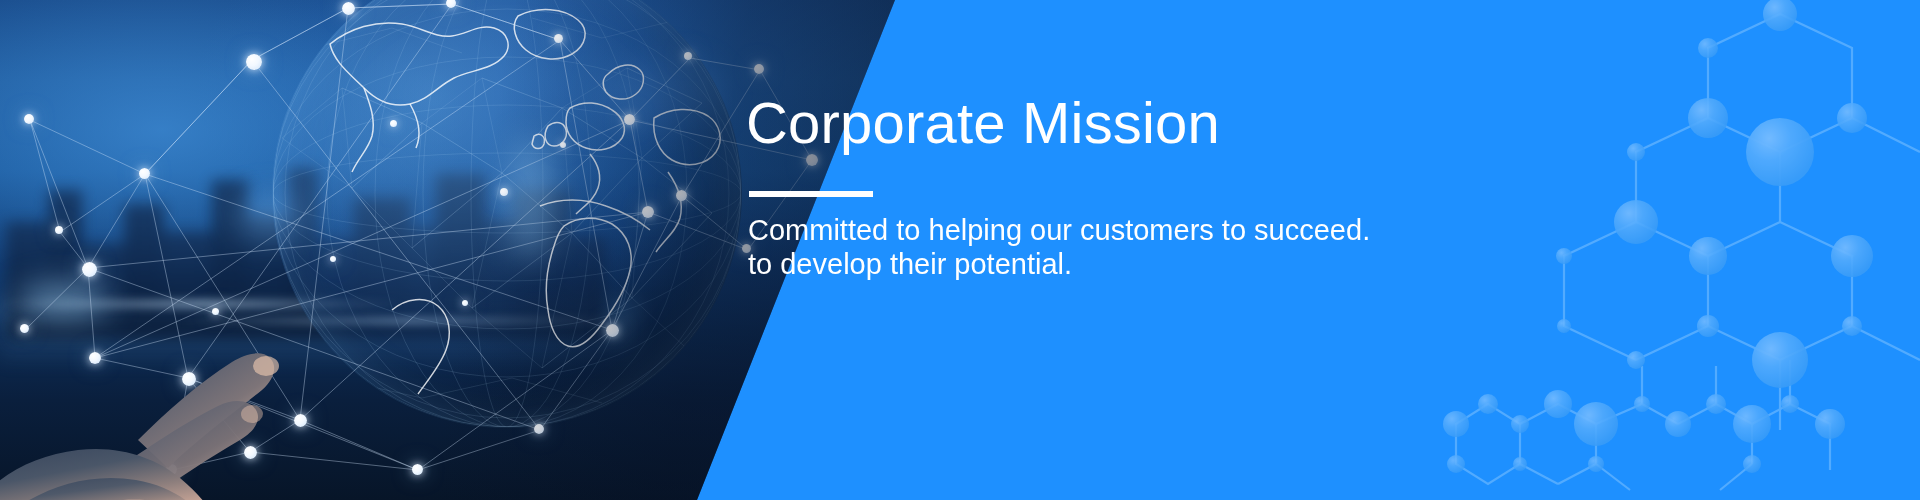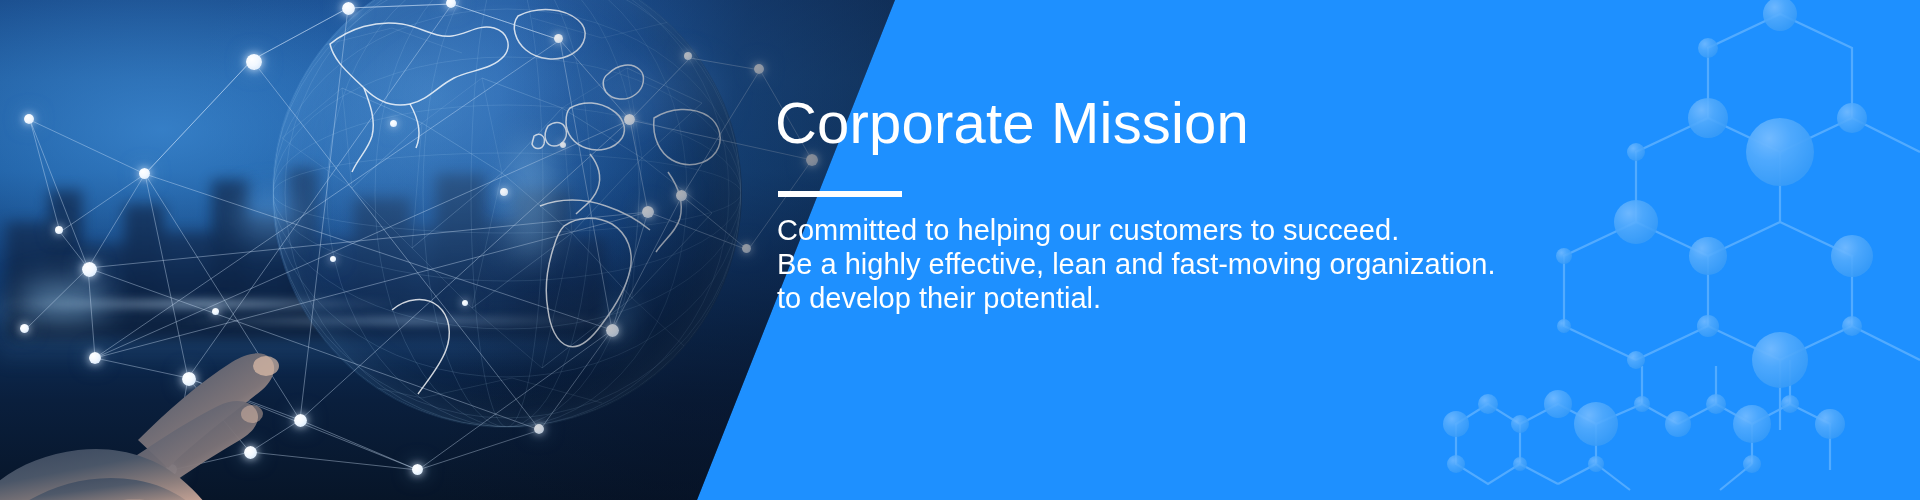--- a/index.html
+++ b/index.html
@@ -109,21 +109,21 @@
     position:absolute;
     right:0; top:0;
     width:560px; height:500px;
     opacity:.55;
     pointer-events:none;
   }
 
   
   .content {
     position:absolute;
-    left:775px; top:0;
+    left:746px; top:0;
     width:1000px; height:500px;
   }
   .title {
     position:absolute;
     left:0; top:92px;
     font-size:58px;
     line-height:1.08;
     font-weight:400;
     color:#ffffff;
     letter-spacing:.2px;
@@ -411,18 +411,17 @@
       <circle cx="236" cy="464" r="8" fill="url(#sph)" opacity=".78"></circle>
       <circle cx="392" cy="464" r="9" fill="url(#sph)" opacity=".78"></circle>
     </g>
   </svg>
 
   <div class="content">
     <h1 class="title">Corporate Mission</h1>
     <div class="rule"></div>
     <div class="body">
       <p>Committed to helping our customers to succeed.</p>
-      <p>Be a highly effective, lean and fast-moving organization.</p>
       <p>to develop their  potential.</p>
     </div>
   </div>
 
 </div>
 
 </body></html>

